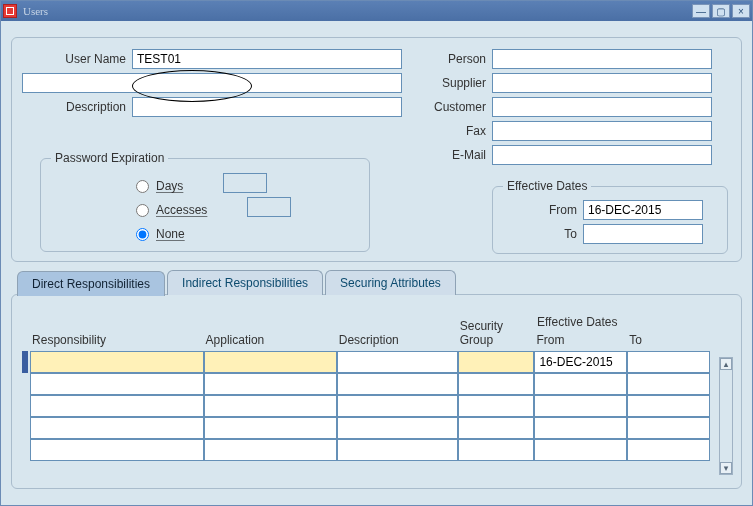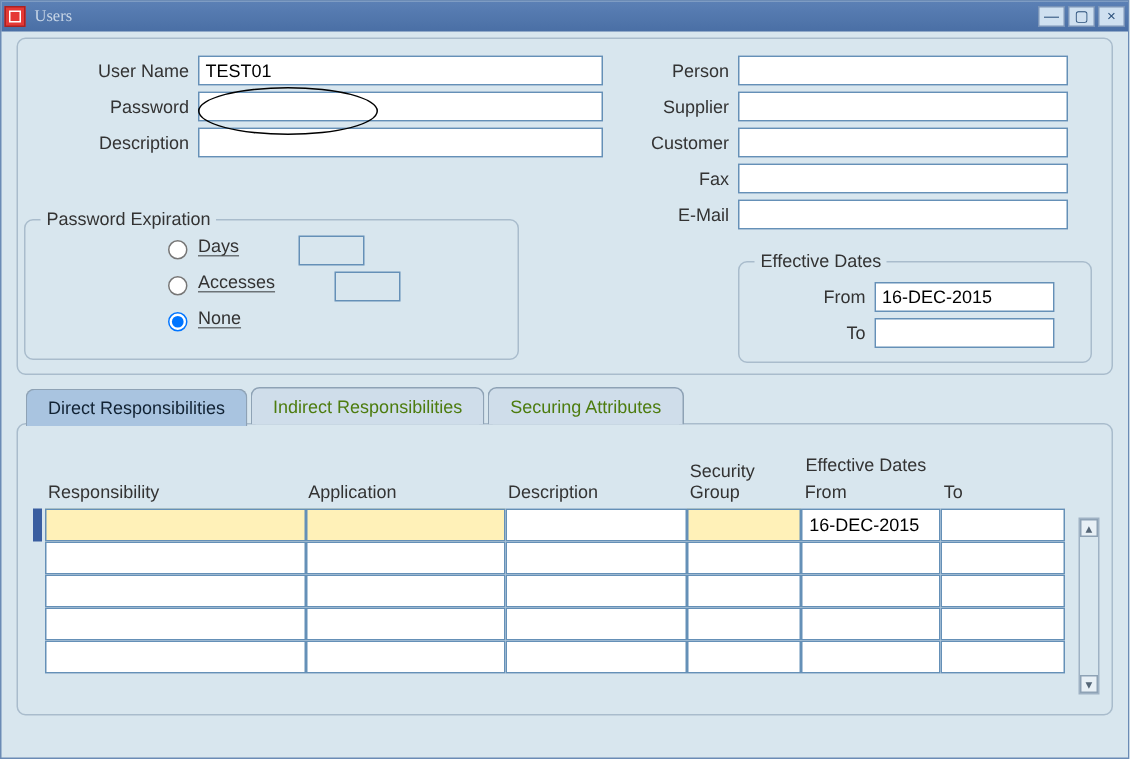--- a/index.html
+++ b/index.html
@@ -52,21 +52,21 @@
     background: #cfe0f0;
     border: 1px solid #7a94b8;
     display:flex;
     align-items:center;
     justify-content:center;
     font-size:10px;
     color:#2a4f7a;
     cursor:pointer;
   }
   .content {
-    padding: 4px 10px;
+    padding: 16px 10px;
     height: calc(100% - 20px);
   }
   .top-panel {
     border: 1px solid #a9bccc;
     background: #d8e6ee;
     border-radius: 6px;
     padding: 10px 10px 10px 10px;
     height: 225px;
     position: relative;
   }
@@ -122,25 +122,25 @@
     position: absolute;
     top: -8px;
     left: 10px;
     background: #d8e6ee;
     padding: 0 4px;
     font-size: 12px;
     color: #333;
   }
   .pw-exp {
     position:absolute;
-    left:4px; top:120px;
+    left:28px; top:120px;
     width:330px; height:94px;
   }
   .pw-exp .opt-row{
-    display:flex; align-items:flex-start; height:24px;
+    display:flex; align-items:flex-end; height:24px;
     padding-left: 80px;
   }
   .pw-exp .opt-row label{ margin-left:4px; text-decoration: underline; text-decoration-color: rgba(0,0,0,0.5); text-underline-offset: 2px; cursor:pointer;}
   .pw-exp .mini-input{
     width:44px; height:20px; margin-left:40px;
     border:1px solid #6590b7; background:#d8e6ee;
   }
   .eff-dates {
     position:absolute;
     left:480px; top:148px;
@@ -160,21 +160,21 @@
     position:relative;
     z-index:2;
   }
   .tab{
     padding:5px 14px 5px 14px;
     border:1px solid #8ea2b5;
     border-bottom:none;
     border-radius:6px 6px 0 0;
     background:#cfddea;
     margin-right:2px;
-    color:#4d7c0f;
+    color:#0c4a6e;
     cursor:pointer;
     font-size:12px;
   }
   .tab.active{
     background:#a9c4e0;
     color:#123;
     position:relative;
     top:1px;
   }
   .tab-pane{
@@ -266,21 +266,20 @@
 
   <div class="content">
     <div class="top-panel">
 
       <div class="fields-left">
         <div class="field-row">
           <label>User Name</label>
           <input type="text" value="TEST01" style="">
         </div>
         <div class="field-row">
-          <label>Password</label>
           <input type="text" value="" style="">
         </div>
         <div class="field-row">
           <label>Description</label>
           <input type="text" value="" style="">
         </div>
         <div class="circle-annotation"></div>
       </div>
 
       <div class="fields-right">

